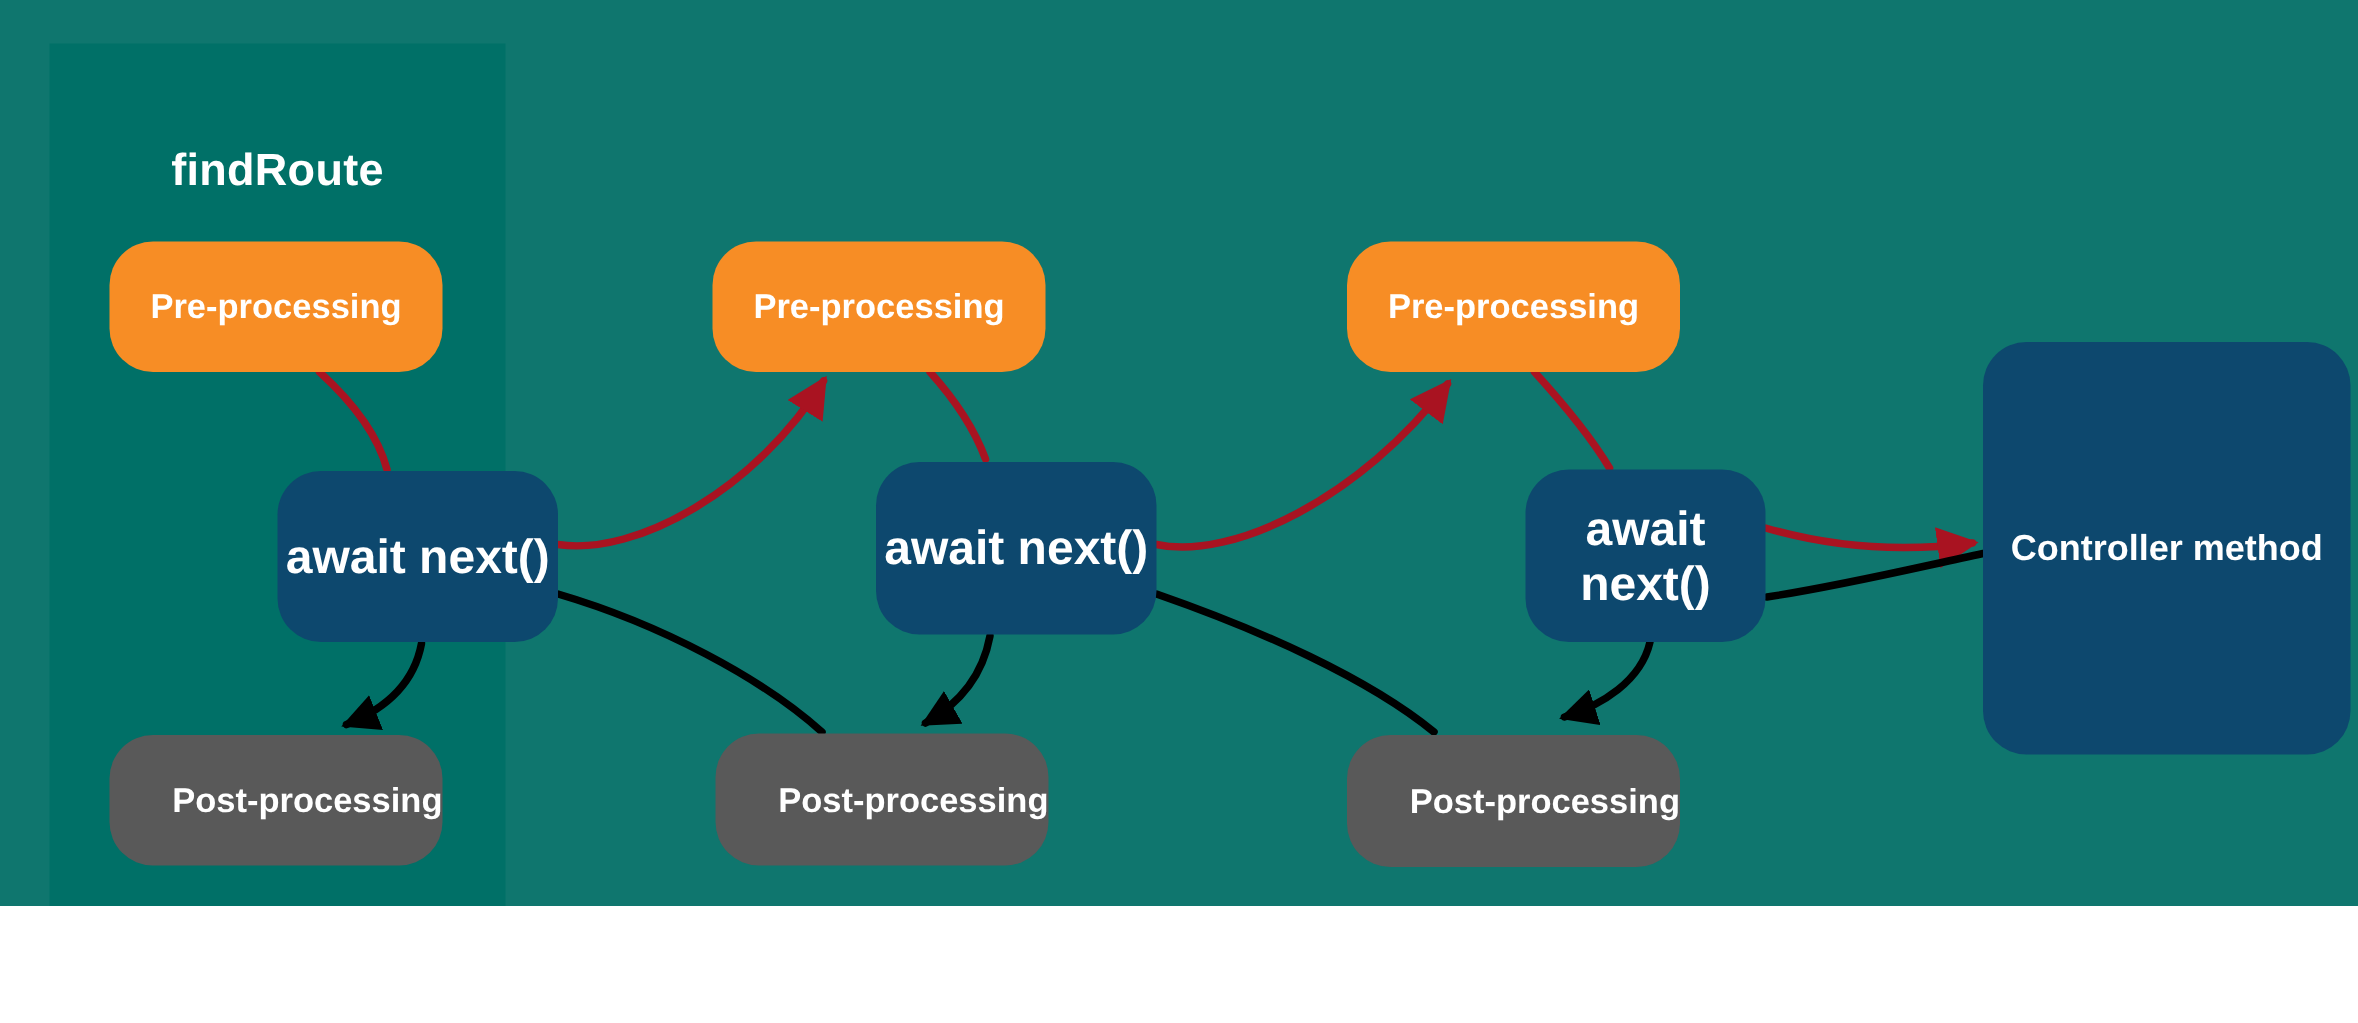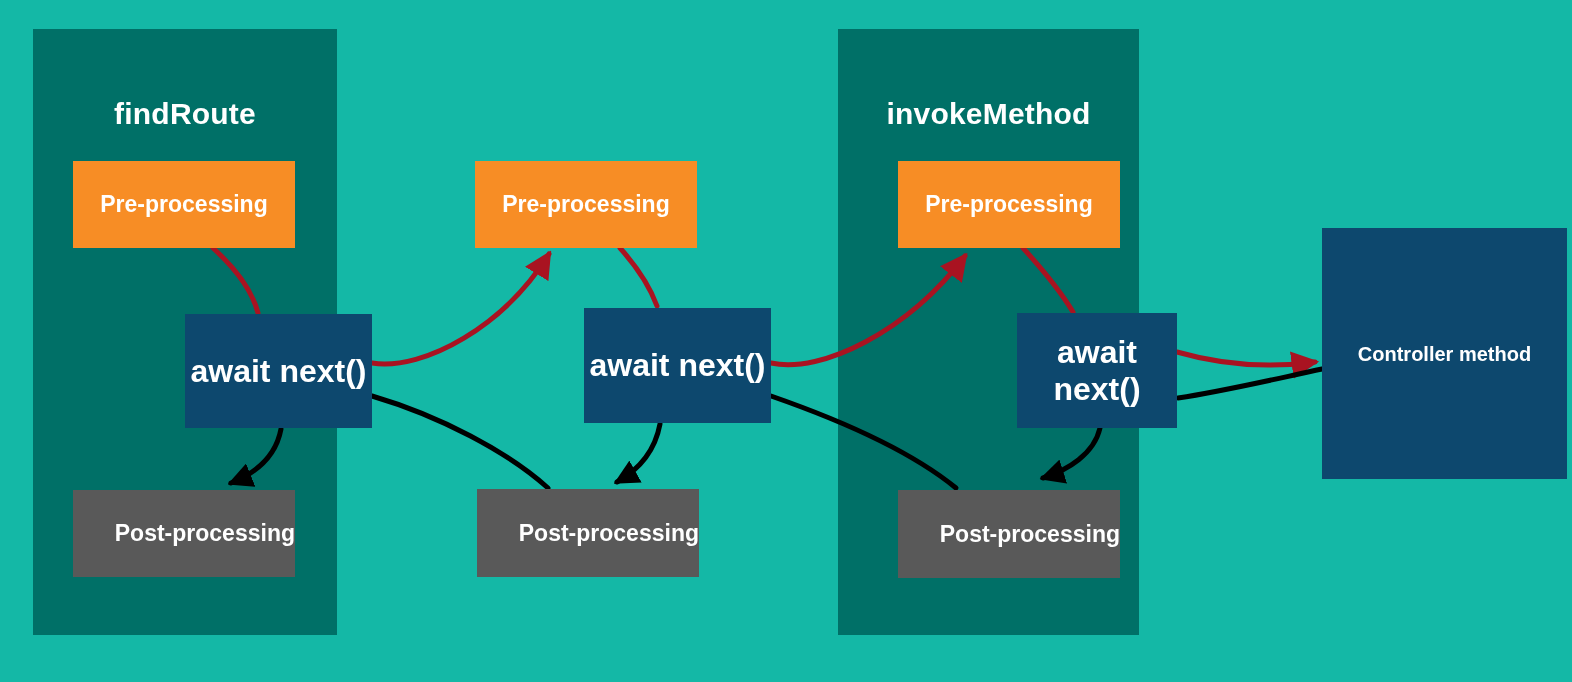--- a/index.html
+++ b/index.html
@@ -1,19 +1,19 @@
 <!DOCTYPE html>
 <html style="--panel: #007067; --pre: #F78D25; --await: #0D486E; --post: #595959; --controller: #0D486E;"><head>
 <meta charset="utf-8">
 <style>
   html,body{margin:0;padding:0;background:#ffffff;}
   .canvas{
     position:relative;
-    width:1572px;height:682px;
-    background:#14b8a6;
+    width:1572px;height:604px;
+    background:#0f766e;
     font-family:"Liberation Sans", sans-serif;
     overflow:hidden;
   }
   .panel{
     position:absolute;
     top:29px;height:606px;
     background:var(--panel,#007067);
   }
   .panel-title{
     position:absolute;
@@ -26,49 +26,47 @@
   }
   .box{
     position:absolute;
     display:flex;
     align-items:center;
     justify-content:center;
     text-align:center;
     color:#ffffff;
     font-weight:bold;
     font-size:23px;
+    border-radius:29px;
   }
   .box.pre{background:var(--pre,#F78D25);}
   .box.await{background:var(--await,#0D486E);font-size:32px;}
   .box.post{background:var(--post,#595959);justify-content:flex-end;}
   .box.controller{
     background:var(--controller,#0D486E);
-    font-size:20px;
+    font-size:24px;
     line-height:38px;
-    padding:0 10px;
+    padding:12px 10px;
   }
   #arrows{
     position:absolute;
     left:0;top:0;width:1572px;height:682px;
     pointer-events:none;
   }
 </style>
 </head>
 <body>
 
 <div class="canvas">
 
   <div class="panel" style="left:33px;width:304px;">
     <div class="panel-title">findRoute</div>
   </div>
 
 
-  <div class="panel" style="left:838px;width:301px;">
-    <div class="panel-title">invokeMethod</div>
-  </div>
 
   <svg id="arrows">
     <defs>
       <marker id="head-red" viewBox="0 0 10 10" refX="8.5" refY="5" markerWidth="5.5" markerHeight="5.5" orient="auto" markerUnits="strokeWidth">
         <path d="M0,0 L10,5 L0,10 z" fill="#A91321"></path>
       </marker>
       <marker id="head-black" viewBox="0 0 10 10" refX="8.5" refY="5" markerWidth="5" markerHeight="5" orient="auto" markerUnits="strokeWidth">
         <path d="M0,0 L10,5 L0,10 z" fill="#000000"></path>
       </marker>
     </defs>

